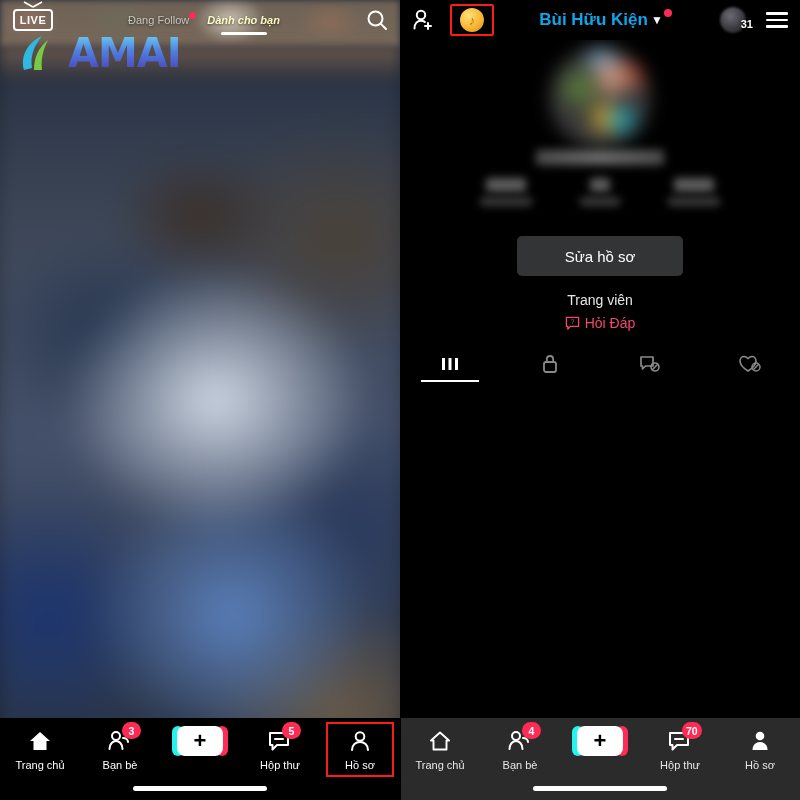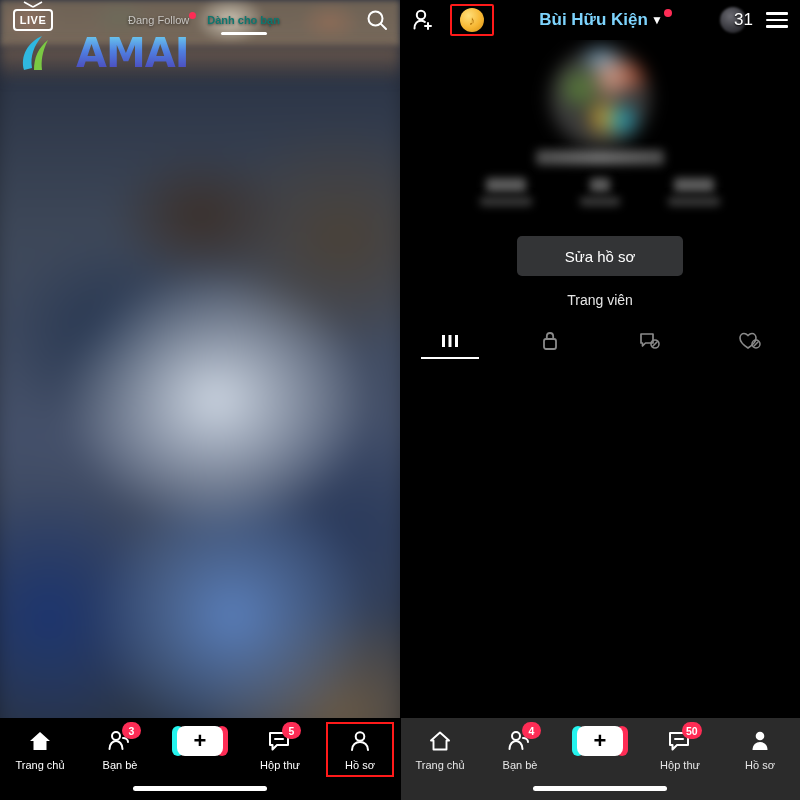--- a/index.html
+++ b/index.html
@@ -50,65 +50,65 @@
     display:flex; align-items:center; justify-content:center;
   }
   .live-box {
     width:40px; height:22px; border:2px solid #fff; border-radius:4px;
     display:flex; align-items:center; justify-content:center;
     color:#fff; font-size:11px; font-weight:bold; letter-spacing:.5px;
   }
   .live-ant { position:absolute; top:-6px; left:50%; transform:translateX(-50%); width:22px; height:8px; }
   .feed-tabs { flex:1; display:flex; align-items:center; justify-content:center; gap:18px; position:relative; }
   .feed-tab { font-size:11px; color:rgba(255,255,255,.65); position:relative; text-shadow:0 1px 3px rgba(0,0,0,.6); }
-  .feed-tab.active { color:#0f766e; font-weight:bold; }
+  .feed-tab.active { color:#fef9c3; font-weight:bold;font-style:italic; }
   .feed-tab .underline {
     position:absolute; left:50%; transform:translateX(-50%); bottom:-9px;
     width:46px; height:3px; background:#fff; border-radius:2px;
   }
   .feed-tab .dot {
     position:absolute; top:-2px; right:-7px; width:7px; height:7px;
     border-radius:50%; background:#fe2c55;
   }
   .search-btn { width:46px; display:flex; align-items:center; justify-content:center; }
 
   .amai-logo {
     position:absolute; top:30px; left:14px; z-index:5;
-    display:flex; align-items:center; gap:16px;
+    display:flex; align-items:center; gap:8px;
   }
   .amai-text {
     font-size:40px; font-weight:bold; letter-spacing:-1px; line-height:1;
     background:linear-gradient(180deg,#6fd3f0 0%,#4f7fe0 45%,#4b3fb5 100%);
     -webkit-background-clip:text; background-clip:text; color:transparent;
     font-family:"DejaVu Sans", sans-serif;
   }
 
   
   .p-header { position:relative; height:40px; display:flex; align-items:center; z-index:6; background:#000; }
   .p-h-icon { width:46px; display:flex; align-items:center; justify-content:center; }
   .coin-wrap { position:relative; width:52px; height:36px; display:flex; align-items:center; justify-content:center; }
   .coin-hl { position:absolute; inset:2px 4px; border:2px solid #ff1a1a; border-radius:2px; }
   .coin {
     width:24px; height:24px; border-radius:50%;
     background:radial-gradient(circle at 36% 32%, #ffdf7a 0%, #f7b733 55%, #d48e16 100%);
     display:flex; align-items:center; justify-content:center;
     color:#b9790d; font-size:13px; font-weight:bold;
   }
   .p-name-wrap { flex:1; display:flex; align-items:center; justify-content:center; position:relative; }
-  .p-name { color:#7dd3fc; font-size:17px; font-weight:bold; }
+  .p-name { color:#0ea5e9; font-size:17px; font-weight:bold; }
   .p-chev { margin-left:3px; color:#fff; font-size:12px; }
   .p-name-dot { width:8px; height:8px; border-radius:50%; background:#fe2c55; position:relative; top:-7px; left:1px; }
   .p-avatar-wrap { position:relative; width:42px; display:flex; align-items:center; justify-content:center; }
   .p-avatar {
     width:26px; height:26px; border-radius:50%;
     background:radial-gradient(circle at 40% 35%,#6b6b72 0%,#3a3a40 55%,#17171a 100%);
     filter:blur(1px);
   }
   .p-avatar-num {
-    position:absolute; right:1px; bottom:3px; color:#fff; font-size:17px; font-weight:normal;
+    position:absolute; right:1px; bottom:3px; color:#fff; font-size:11px; font-weight:bold;
     text-shadow:0 1px 2px #000;
   }
   .p-menu { width:46px; display:flex; flex-direction:column; gap:4px; align-items:center; justify-content:center; }
   .p-menu span { display:block; width:22px; height:2.5px; background:#fff; border-radius:1px; }
 
   .p-profile-blur { position:relative; height:190px; }
   .pb-avatar {
     position:absolute; left:50%; top:8px; transform:translateX(-50%);
     width:100px; height:100px; border-radius:50%;
     background:
@@ -350,20 +350,27 @@
         <div class="pb-stat">
           <div class="num"></div>
           <div class="lbl"></div>
         </div>
       </div>
     </div>
 
     <div class="edit-btn">Sửa hồ sơ</div>
     <div class="bio">Trang viên</div>
 
+    <div class="qa-row">
+      <svg width="15" height="15" viewBox="0 0 16 16">
+        <path d="M1.5 1.5 H14.5 V11 H6 L3 14 V11 H1.5 Z" stroke="#f1486f" stroke-width="1.4" fill="none" stroke-linejoin="round"></path>
+        <text x="8" y="9" font-size="7" fill="#f1486f" text-anchor="middle" font-family="Liberation Sans">?</text>
+      </svg>
+      <span class="qa-text">Hỏi Đáp</span>
+    </div>
 
     <div class="p-tabs">
       <div class="p-tab">
         <svg width="22" height="20" viewBox="0 0 22 20">
           <rect x="3" y="4" width="3" height="12" fill="#fff"></rect>
           <rect x="9.5" y="4" width="3" height="12" fill="#fff"></rect>
           <rect x="16" y="4" width="3" height="12" fill="#fff"></rect>
         </svg>
         <div class="tab-underline"></div>
       </div>
@@ -421,21 +428,21 @@
         </div>
         <div class="nav-label"></div>
       </div>
 
       <div class="nav-item">
         <div class="nav-icon">
           <svg width="26" height="24" viewBox="0 0 26 24">
             <path d="M3 4 H21 V16 H10 L5.5 20.5 V16 H3 Z" stroke="#fff" stroke-width="2" fill="none" stroke-linejoin="round"></path>
             <path d="M8 10 H16" stroke="#fff" stroke-width="2" stroke-linecap="round"></path>
           </svg>
-          <div class="badge">50</div>
+          <div class="badge">70</div>
         </div>
         <div class="nav-label">Hộp thư</div>
       </div>
 
       <div class="nav-item">
         <div class="nav-icon">
           <svg width="24" height="24" viewBox="0 0 24 24">
             <circle cx="12" cy="7" r="4.3" fill="#fff"></circle>
             <path d="M4.5 21 C4.5 15.8 8 13 12 13 C16 13 19.5 15.8 19.5 21 Z" fill="#fff"></path>
           </svg>

